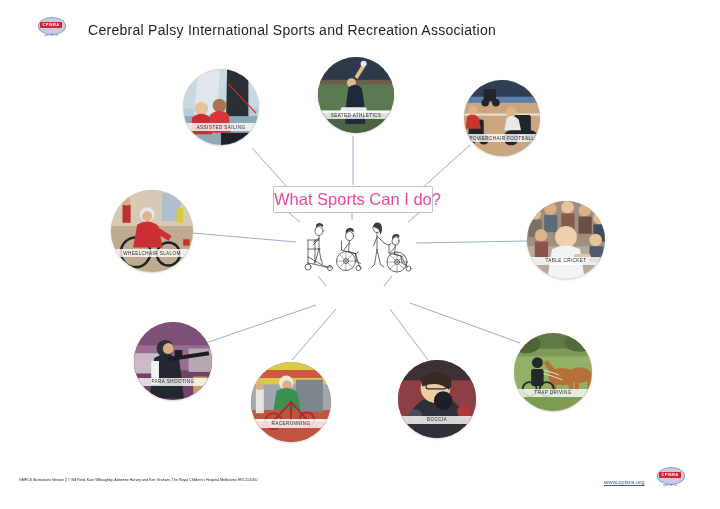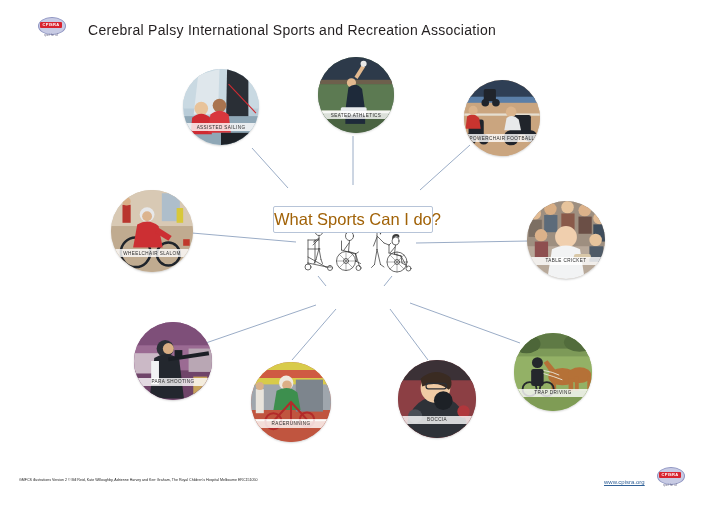--- a/index.html
+++ b/index.html
@@ -112,25 +112,24 @@
     box-sizing: border-box;
     white-space: nowrap;
   }
 
   
   .titlebox {
     position: absolute;
     background: #ffffff;
     border: 1px solid #b7c4d8;
     border-radius: 2px;
-    color: #a16207;
+    color: #ec4899;
     text-align: left;
     white-space: nowrap;
     box-sizing: border-box;
-    margin-top: 20px;
   }
   #title-main {
     left: 273px; top: 186px;
     width: 160px; height: 27px;
     line-height: 25px;
     font-size: 16.5px;
   }
   #title-level {
     left: 310px; top: 286px;
     width: 104px; height: 21px;

